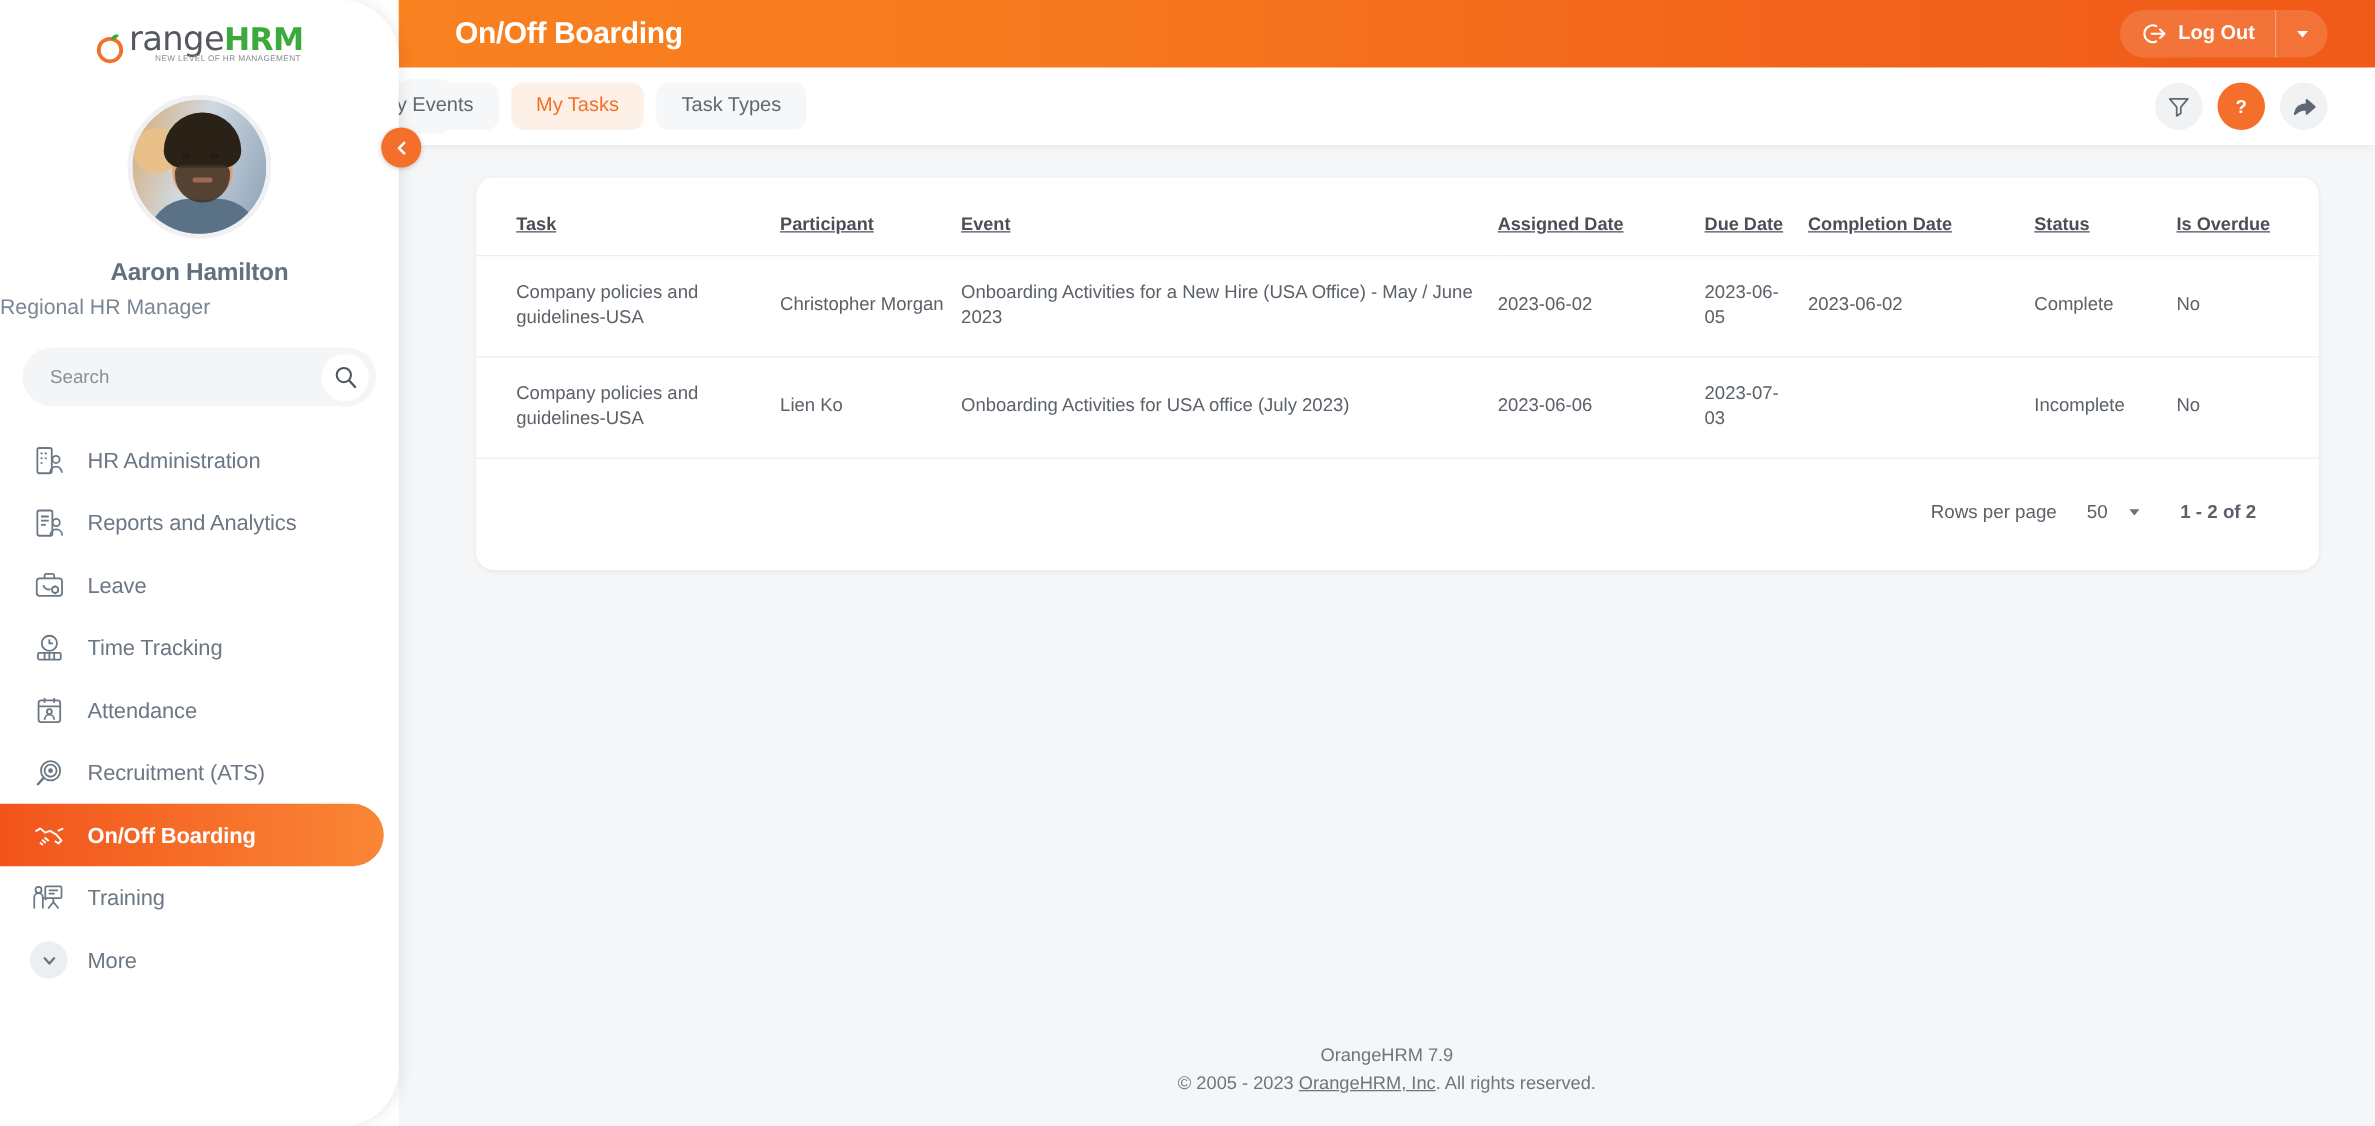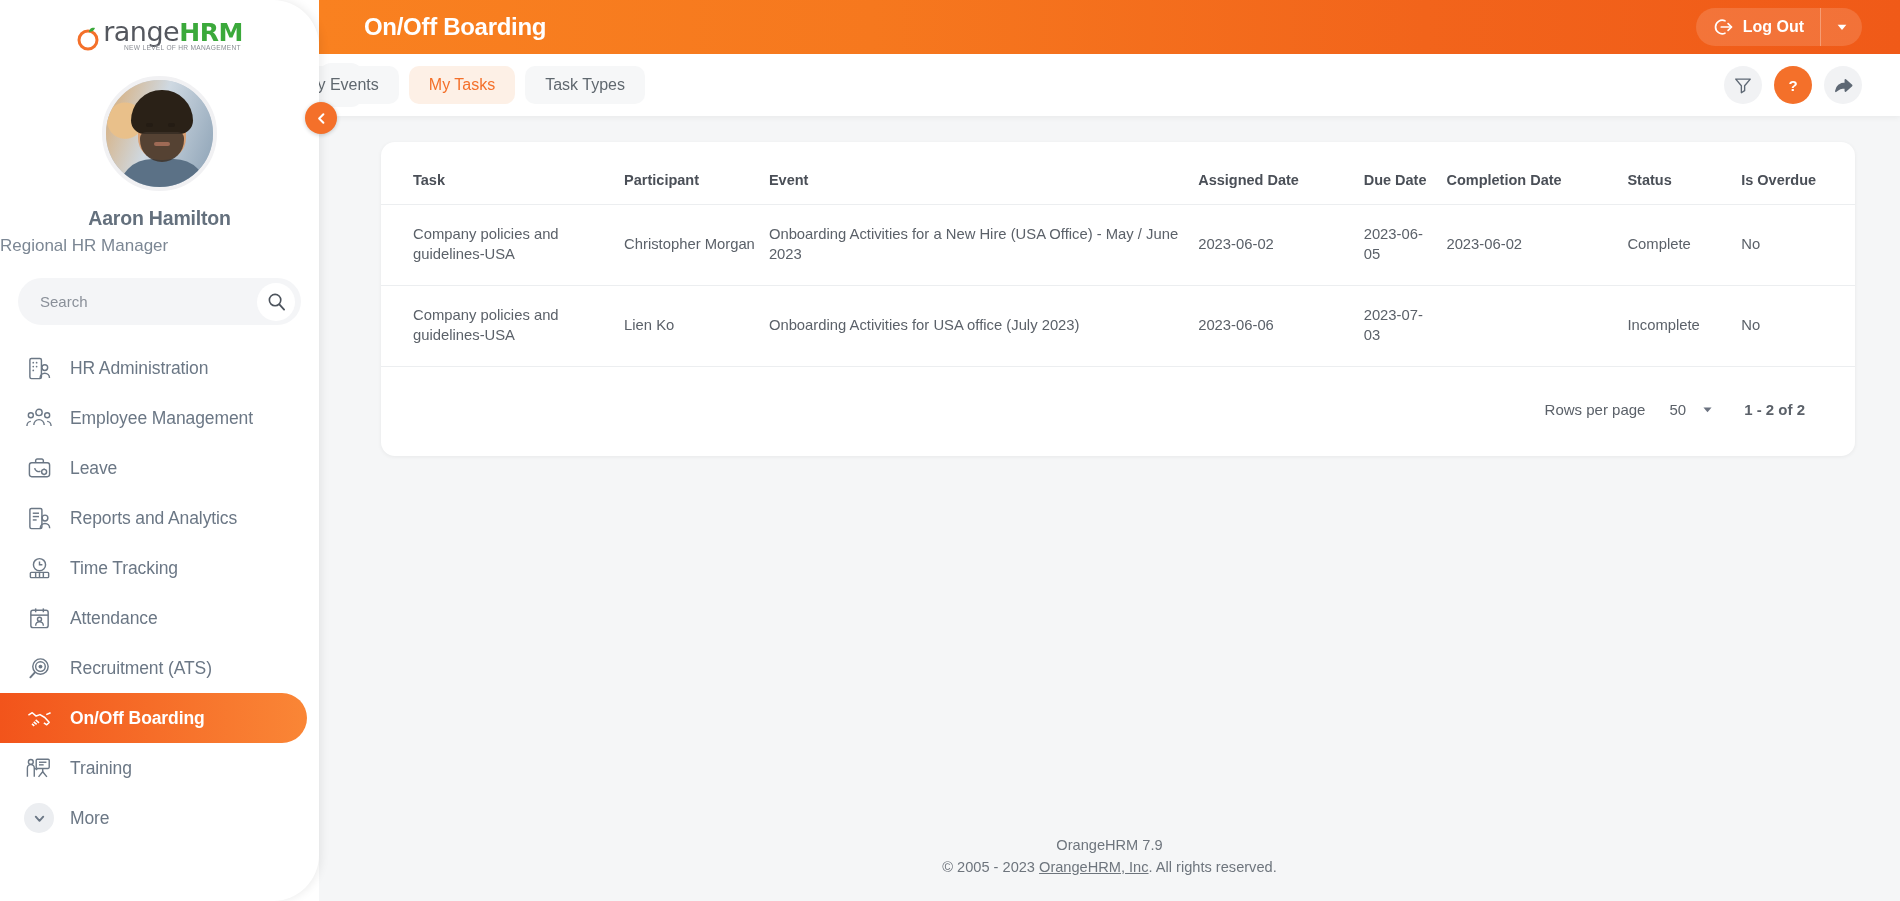--- a/index.html
+++ b/index.html
@@ -192,20 +192,21 @@
     background:#fff; border-radius: 14px;
     box-shadow: 0 1px 4px rgba(0,0,0,0.06);
     padding: 0 0 38px 0;
     min-height: 290px;
   }
   table { width:100%; border-collapse: collapse; table-layout: fixed; }
   thead th {
     text-align:left; font-size: 14.5px; font-weight: bold; color:#4a4f57;
     padding: 30px 0 16px 0;
     border-bottom: 1px solid #eceef0;
+    text-decoration: underline;
   }
   tbody td {
     font-size: 14.8px; color:#5b6169; padding: 20px 0;
     border-bottom: 1px solid #eceef0;
     vertical-align: middle; line-height: 1.35;
     padding-right: 12px;
   }
   thead th:first-child, tbody td:first-child { padding-left: 32px; }
   .col-task { width: 235px; }
   .col-part { width: 140px; }
@@ -297,60 +298,47 @@
             <circle cx="6.5" cy="11" r="0.9" fill="#6b7785" stroke="none"></circle>
             <circle cx="10" cy="11" r="0.9" fill="#6b7785" stroke="none"></circle>
             <circle cx="6.5" cy="15" r="0.9" fill="#6b7785" stroke="none"></circle>
             <circle cx="18.5" cy="12" r="3"></circle>
             <path d="M13.6 23 c0-3 2.3-5 4.9-5 s4.9 2 4.9 5"></path>
           </svg>
         </span>
         <span class="lbl">HR Administration</span>
       </div>
 
-      <div class="nav-item">
-        <span class="ico">
-          <svg width="26" height="26" viewBox="0 0 28 26" fill="none" stroke="#6b7785" stroke-width="1.5">
-            <circle cx="14" cy="7" r="3.4"></circle>
-            <path d="M8.4 20.5 c0-3.3 2.5-5.8 5.6-5.8 s5.6 2.5 5.6 5.8"></path>
-            <circle cx="5.2" cy="10" r="2.7"></circle>
-            <path d="M1 21.5 c0-2.9 1.9-4.9 4.2-4.9"></path>
-            <circle cx="22.8" cy="10" r="2.7"></circle>
-            <path d="M27 21.5 c0-2.9-1.9-4.9-4.2-4.9"></path>
-          </svg>
-        </span>
-        <span class="lbl">Employee Management</span>
+
+      <div class="nav-item">
+        <span class="ico">
+          <svg width="25" height="25" viewBox="0 0 26 26" fill="none" stroke="#6b7785" stroke-width="1.5">
+            <rect x="3" y="2.5" width="12.5" height="21" rx="1.6"></rect>
+            <line x1="6" y1="7.5" x2="12.5" y2="7.5"></line>
+            <line x1="6" y1="11" x2="12.5" y2="11"></line>
+            <line x1="6" y1="14.5" x2="10" y2="14.5"></line>
+            <circle cx="18.7" cy="12.5" r="3"></circle>
+            <path d="M13.8 23.2 c0-3 2.2-5 4.9-5 s4.9 2 4.9 5"></path>
+          </svg>
+        </span>
+        <span class="lbl">Reports and Analytics</span>
       </div>
 
       <div class="nav-item">
         <span class="ico">
           <svg width="25" height="25" viewBox="0 0 26 26" fill="none" stroke="#6b7785" stroke-width="1.5">
             <rect x="2.5" y="7" width="21" height="14.5" rx="2.4"></rect>
             <path d="M9 7 V4.8 a1.6 1.6 0 0 1 1.6-1.6 h4.8 A1.6 1.6 0 0 1 17 4.8 V7"></path>
             <path d="M8 12.5 a4.4 4.4 0 0 0 6 3.4"></path>
             <circle cx="17.8" cy="16.5" r="2.6"></circle>
             <line x1="17.8" y1="12.9" x2="17.8" y2="13.9"></line>
             <line x1="17.8" y1="19.1" x2="17.8" y2="20.1"></line>
           </svg>
         </span>
         <span class="lbl">Leave</span>
-      </div>
-
-      <div class="nav-item">
-        <span class="ico">
-          <svg width="25" height="25" viewBox="0 0 26 26" fill="none" stroke="#6b7785" stroke-width="1.5">
-            <rect x="3" y="2.5" width="12.5" height="21" rx="1.6"></rect>
-            <line x1="6" y1="7.5" x2="12.5" y2="7.5"></line>
-            <line x1="6" y1="11" x2="12.5" y2="11"></line>
-            <line x1="6" y1="14.5" x2="10" y2="14.5"></line>
-            <circle cx="18.7" cy="12.5" r="3"></circle>
-            <path d="M13.8 23.2 c0-3 2.2-5 4.9-5 s4.9 2 4.9 5"></path>
-          </svg>
-        </span>
-        <span class="lbl">Reports and Analytics</span>
       </div>
 
       <div class="nav-item">
         <span class="ico">
           <svg width="25" height="25" viewBox="0 0 26 26" fill="none" stroke="#6b7785" stroke-width="1.5">
             <circle cx="13" cy="9" r="6.3"></circle>
             <path d="M13 5.6 V9 h3"></path>
             <rect x="3.5" y="17" width="19" height="5.5" rx="1"></rect>
             <line x1="9" y1="17" x2="9" y2="22.5"></line>
             <line x1="13" y1="17" x2="13" y2="22.5"></line>

